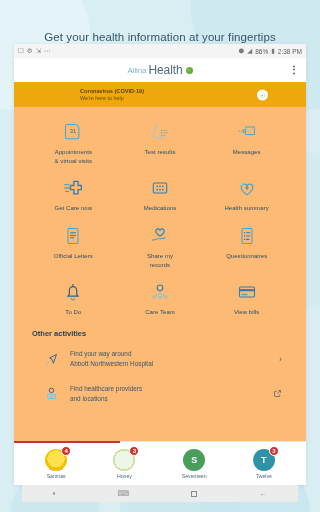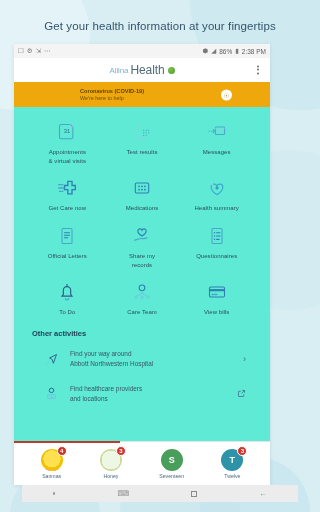--- a/index.html
+++ b/index.html
@@ -17,29 +17,29 @@
   .blob { position: absolute; border-radius: 50%; background: #cfe9f0; opacity: .75; }
   .b1 { width: 150px; height: 150px; left: -60px; top: -40px; background:#e6f4f8; }
   .b2 { width: 220px; height: 220px; right: -90px; top: -110px; background:#cbe7ef;}
   .b3 { width: 120px; height: 120px; left: 120px; bottom: -60px; background:#c9e6ee; }
   .b4 { width: 110px; height: 110px; right: 10px; bottom: -55px; background:#c6e4ed; }
   .b5 { width: 90px;  height: 90px;  left: 10px; bottom: -48px; background:#c9e6ee; }
   .b6 { width: 160px; height: 160px; right: -50px; top: 150px; background:#cfe9f0; opacity:.5;}
 
   
   .promo {
-    position: absolute; top: 5px; left: 0; right: 0; height: 42px;
+    position: absolute; top: 16px; left: 0; right: 0; height: 42px;
     display: flex; align-items: center; justify-content: center;
     color: #34556b; font-size: 11.5px; letter-spacing: .1px;
   }
 
   
   .device {
     position: absolute; left: 14px; top: 44px;
-    width: 256px; height: 441px;
+    width: 292px; height: 441px;
     background: #ffffff;
     display: flex; flex-direction: column;
     box-shadow: 0 1px 4px rgba(40,70,90,.12);
   }
 
   
   .statusbar {
     height: 14px; background: #f4f4f4; color: #6d6d6d;
     display: flex; align-items: center; justify-content: space-between;
     padding: 0 4px; font-size: 6px; flex: 0 0 auto;
@@ -73,21 +73,21 @@
   .banner-t1 { color: #5d4304; font-size: 5.6px; font-weight: bold; }
   .banner-t2 { color: #6d5007; font-size: 5.4px; }
   .banner-ic {
     position: absolute; right: 38px; top: 50%; transform: translateY(-50%);
     width: 11px; height: 11px; border-radius: 50%; background: #fff;
     display: flex; align-items: center; justify-content: center;
     font-size: 6px; color: #8a6a10;
   }
 
   
-  .content { flex: 1 1 auto; background: #5eead4; overflow: hidden; position: relative; }
+  .content { flex: 1 1 auto; background: #fdba74; overflow: hidden; position: relative; }
 
   
   .grid {
     display: grid; grid-template-columns: repeat(3, 1fr);
     padding: 10px 16px 4px 16px; row-gap: 6px;
   }
   .tile {
     display: flex; flex-direction: column; align-items: center;
     padding: 4px 2px 2px; cursor: pointer;
   }

